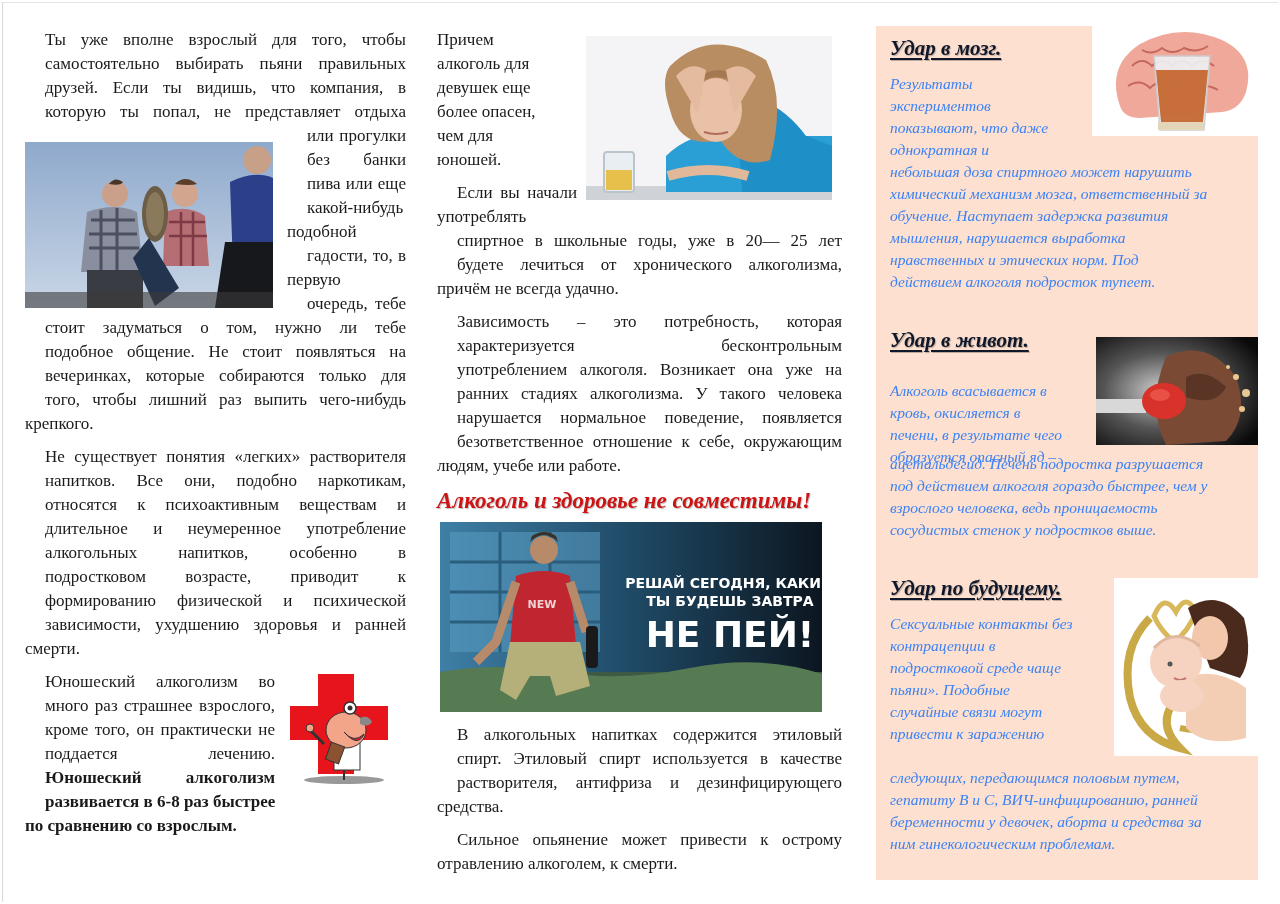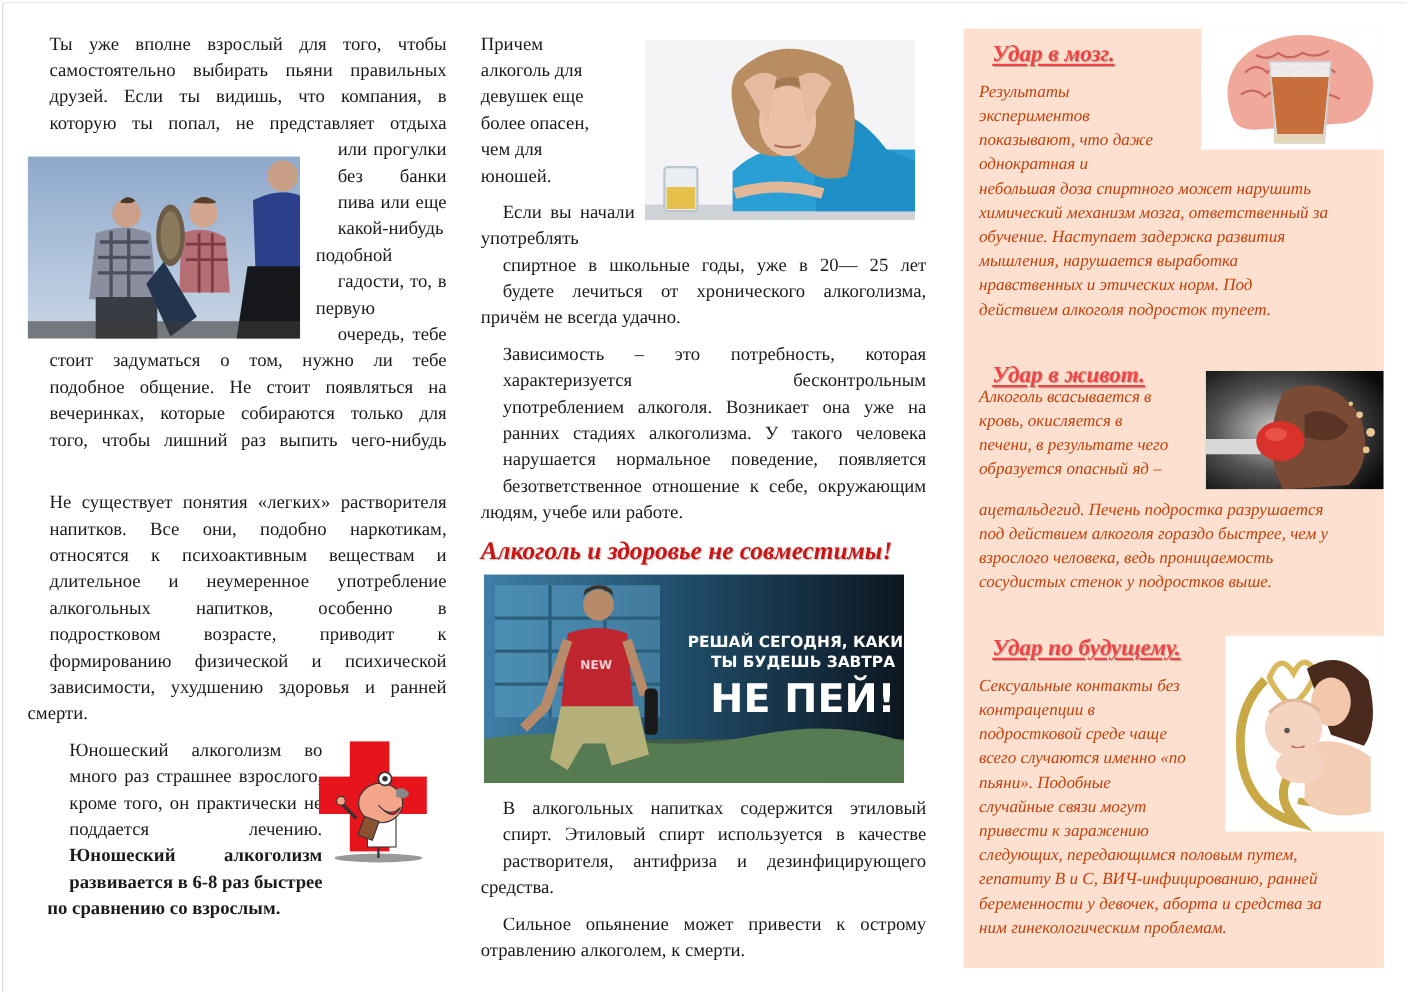--- a/index.html
+++ b/index.html
@@ -11,22 +11,22 @@
   .line { display: block; white-space: nowrap; }
   .jline { display: block; text-align: justify; text-align-last: justify; white-space: nowrap; margin-left: 20px; }
   .bold { font-weight: bold; }
 
   
   .photo { position: absolute; overflow: hidden; }
   .photo svg { width: 100%; height: 100%; display: block; }
 
   
   .panel-bg { position: absolute; background: #fde0cf; }
-  .sect-title { position: absolute; font-size: 21px; font-weight: bold; font-style: italic; color: #ef4444; text-decoration: underline; text-decoration-thickness: 2px; text-underline-offset: 3px; text-shadow: 1px 1px 1px rgba(0,0,0,0.25); white-space: nowrap; margin-left: 12px; }
-  .ital { font-style: italic; font-size: 15.5px; line-height: 22px; color: #c2410c; }
+  .sect-title { position: absolute; font-size: 21px; font-weight: bold; font-style: italic; color: #0f172a; text-decoration: underline; text-decoration-thickness: 2px; text-underline-offset: 3px; text-shadow: 1px 1px 1px rgba(0,0,0,0.25); white-space: nowrap; }
+  .ital { font-style: italic; font-size: 15.5px; line-height: 22px; color: #3b82f6; }
   .red-heading { position: absolute; font-size: 23px; font-weight: bold; font-style: italic; color: #cc1414; text-shadow: 1px 1px 1px rgba(0,0,0,0.25); white-space: nowrap; }
 </style>
 </head>
 <body>
 
 <div class="page-border"></div>
 
 <div class="abs body-text" style="left:25px; top:28px; width:381px;">
   <span class="jline">Ты уже вполне взрослый для того, чтобы</span>
   <span class="jline">самостоятельно выбирать пьяни правильных</span>
@@ -74,35 +74,36 @@
   <span class="jline">гадости, то, в</span>
   <span class="line">первую</span>
   <span class="jline">очередь, тебе</span>
 </div>
 
 <div class="abs body-text" style="left:25px; top:316px; width:381px;">
   <span class="jline">стоит задуматься о том, нужно ли тебе</span>
   <span class="jline">подобное общение. Не стоит появляться на</span>
   <span class="jline">вечеринках, которые собираются только для</span>
   <span class="jline">того, чтобы лишний раз выпить чего-нибудь</span>
+  <span class="line">крепкого.</span>
 </div>
 
 <div class="abs body-text" style="left:25px; top:445px; width:381px;">
   <span class="jline">Не существует понятия «легких» растворителя</span>
   <span class="jline">напитков. Все они, подобно наркотикам,</span>
   <span class="jline">относятся к психоактивным веществам и</span>
   <span class="jline">длительное и неумеренное употребление</span>
   <span class="jline">алкогольных напитков, особенно в</span>
   <span class="jline">подростковом возрасте, приводит к</span>
   <span class="jline">формированию физической и психической</span>
   <span class="jline">зависимости, ухудшению здоровья и ранней</span>
   <span class="line">смерти.</span>
 </div>
 
-<div class="abs body-text" style="left:43px; top:670px; width:250px;">
+<div class="abs body-text" style="left:25px; top:670px; width:250px;">
   <span class="jline">Юношеский алкоголизм во</span>
   <span class="jline">много раз страшнее взрослого,</span>
   <span class="jline">кроме того, он практически не</span>
   <span class="jline">поддается лечению.</span>
   <span class="jline bold">Юношеский алкоголизм</span>
   <span class="jline bold">развивается в 6-8 раз быстрее</span>
   <span class="line bold">по сравнению со взрослым.</span>
 </div>
 
 <div class="photo" style="left:288px; top:672px; width:102px; height:116px;">
@@ -255,21 +256,21 @@
     <path d="M90 40 q20 -10 40 10 q-10 20 -40 10z" fill="#5a3424"></path>
     <path d="M0 62 l50 0 l0 14 l-50 0z" fill="#d8d8d8"></path>
     <ellipse cx="68" cy="64" rx="22" ry="18" fill="#d8322a"></ellipse>
     <ellipse cx="64" cy="58" rx="10" ry="6" fill="#f06050" opacity="0.7"></ellipse>
     <circle cx="140" cy="40" r="3" fill="#e8c890"></circle>
       <circle cx="150" cy="56" r="4" fill="#e8c890"></circle>
       <circle cx="146" cy="72" r="3" fill="#e8c890"></circle>
       <circle cx="132" cy="30" r="2" fill="#e8c890"></circle>
   </svg>
 </div>
-<div class="abs ital" style="left:890px; top:350px; width:205px;">
+<div class="abs ital" style="left:890px; top:380px; width:205px;">
   <span class="line">Алкоголь всасывается в</span>
   <span class="line">кровь, окисляется в</span>
   <span class="line">печени, в результате чего</span>
   <span class="line">образуется опасный яд –</span>
 </div>
 <div class="abs ital" style="left:890px; top:453px; width:360px;">
   <span class="line">ацетальдегид. Печень подростка разрушается</span>
   <span class="line">под действием алкоголя гораздо быстрее, чем у</span>
   <span class="line">взрослого человека, ведь проницаемость</span>
   <span class="line">сосудистых стенок у подростков выше.</span>
@@ -288,21 +289,20 @@
     <path d="M40 70 q20 -22 46 -2" stroke="#e0b8a0" stroke-width="3" fill="none"></path>
     <circle cx="56" cy="86" r="2.5" fill="#555"></circle>
     <path d="M60 100 q6 4 12 0" stroke="#c07070" stroke-width="2" fill="none"></path>
     <ellipse cx="68" cy="118" rx="22" ry="16" fill="#f6d2c0"></ellipse>
   </svg>
 </div>
 <div class="abs ital" style="left:890px; top:613px; width:220px;">
   <span class="line">Сексуальные контакты без</span>
   <span class="line">контрацепции в</span>
   <span class="line">подростковой среде чаще</span>
-  <span class="line">всего случаются именно «по</span>
   <span class="line">пьяни». Подобные</span>
   <span class="line">случайные связи могут</span>
   <span class="line">привести к заражению</span>
 </div>
 <div class="abs ital" style="left:890px; top:767px; width:365px;">
   <span class="line">следующих, передающимся половым путем,</span>
   <span class="line">гепатиту В и С, ВИЧ-инфицированию, ранней</span>
   <span class="line">беременности у девочек, аборта и средства за</span>
   <span class="line">ним гинекологическим проблемам.</span>
 </div>

